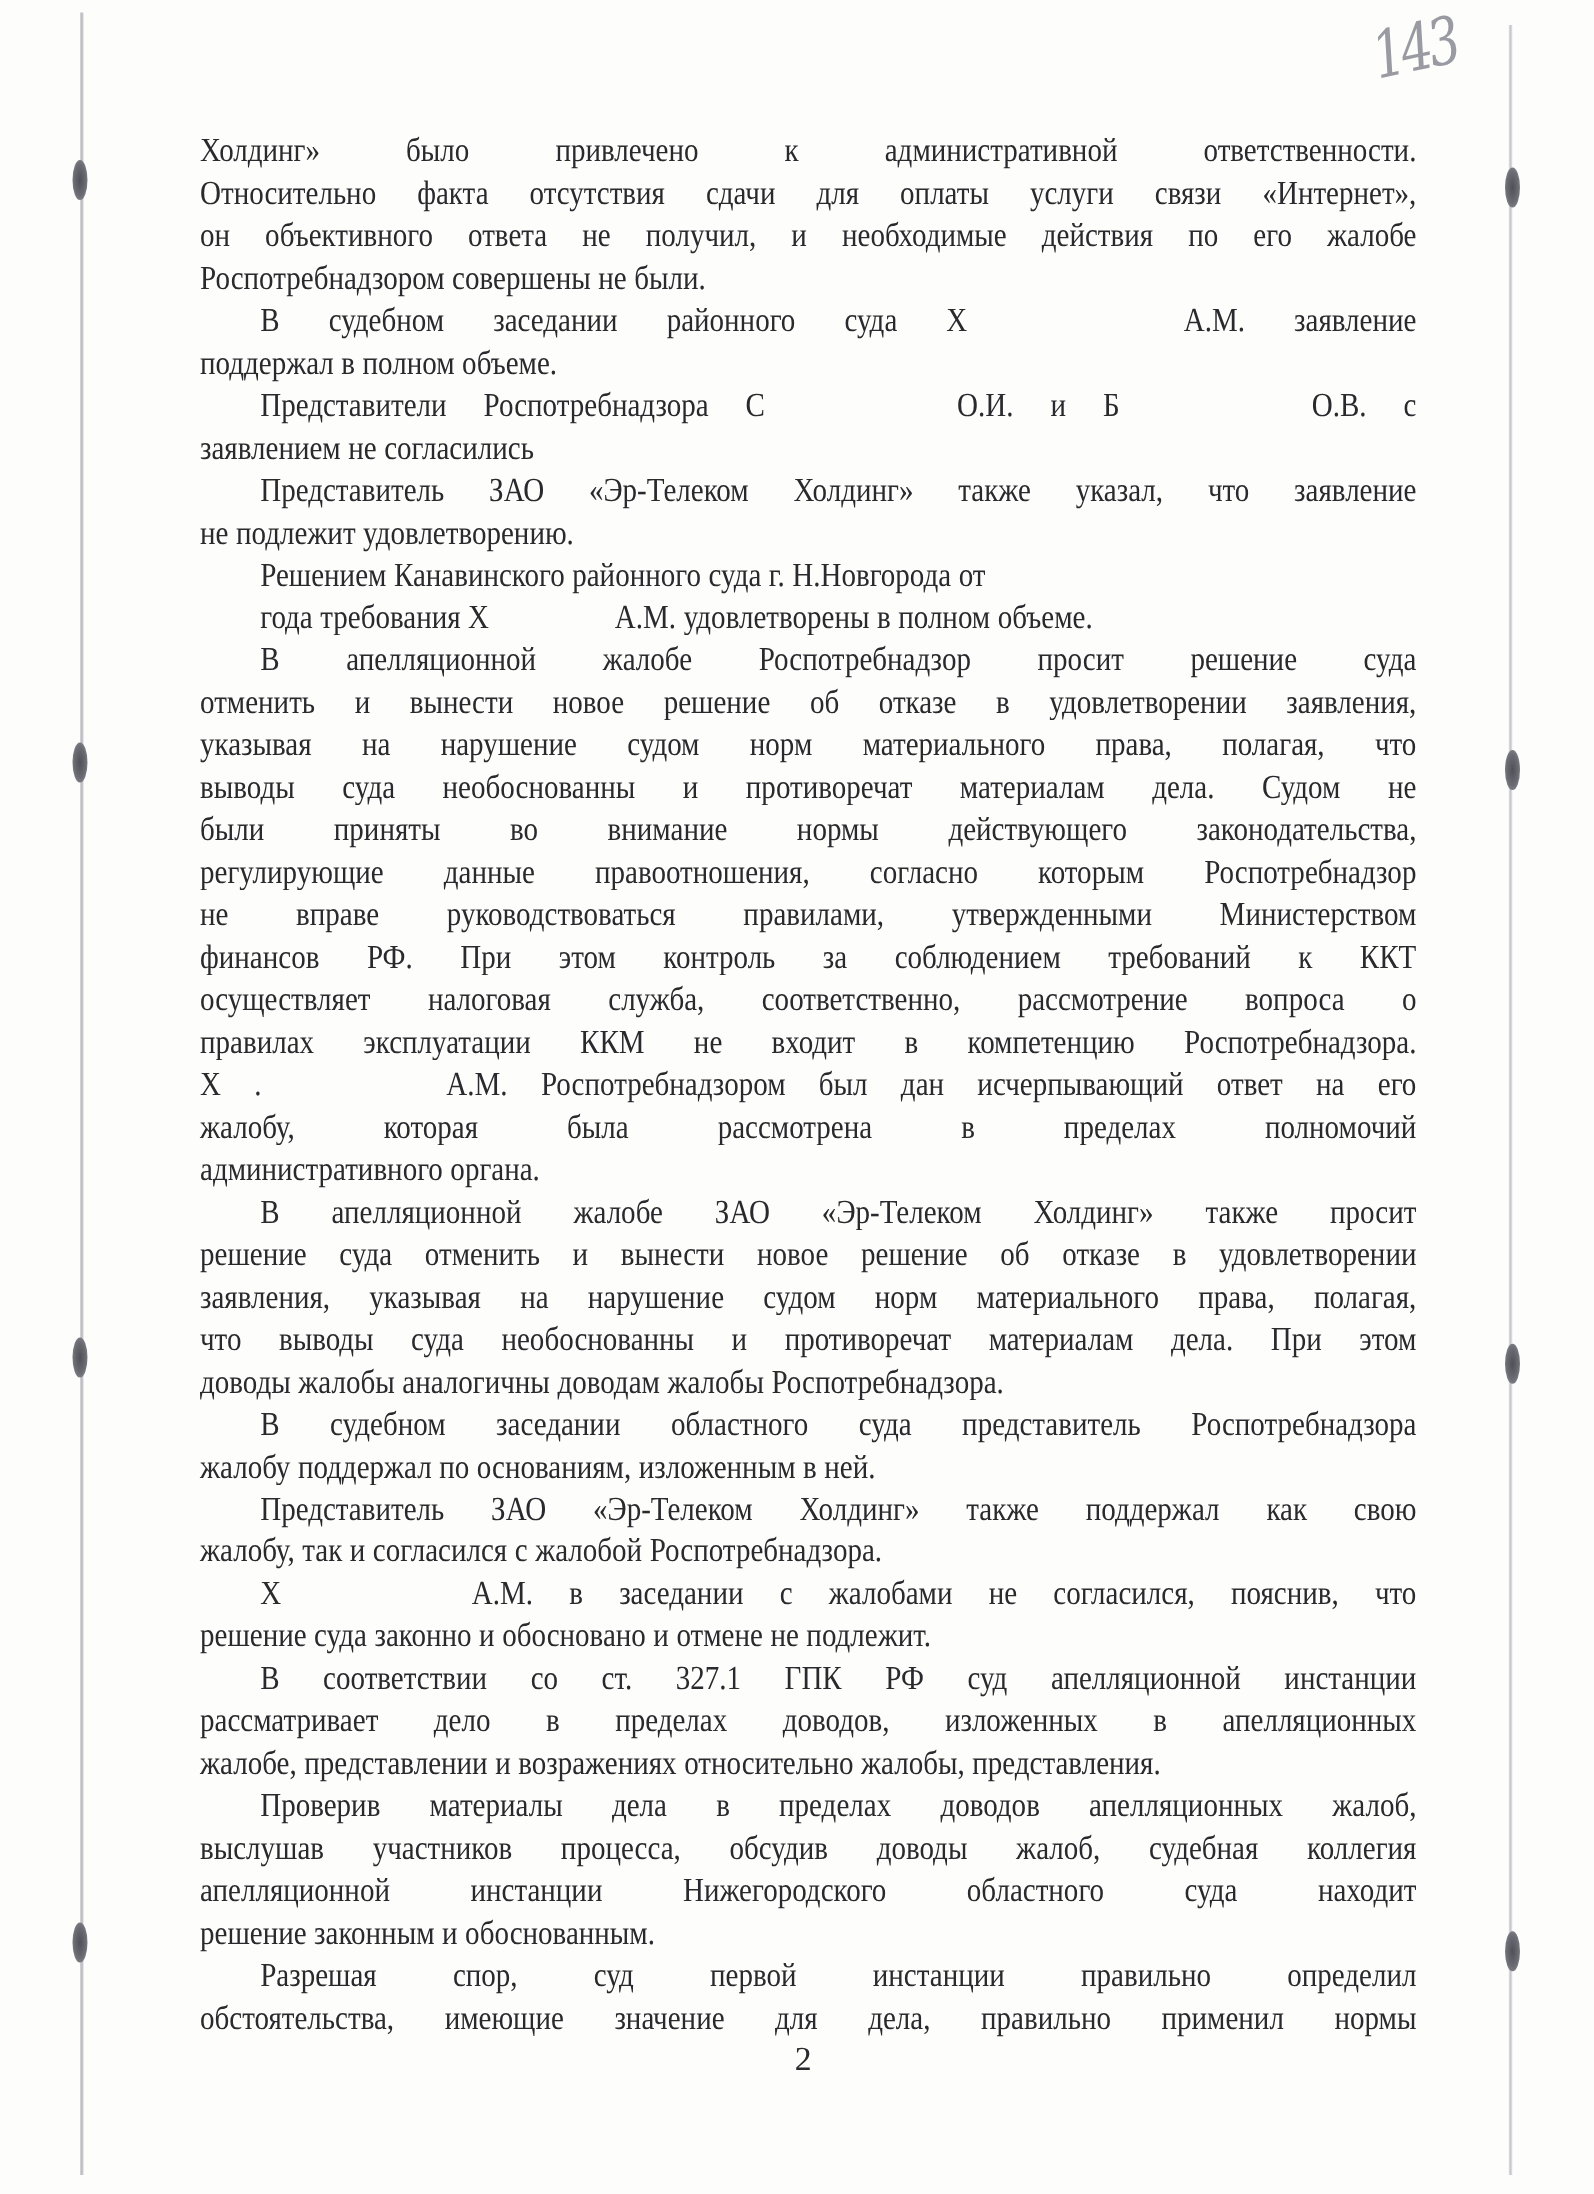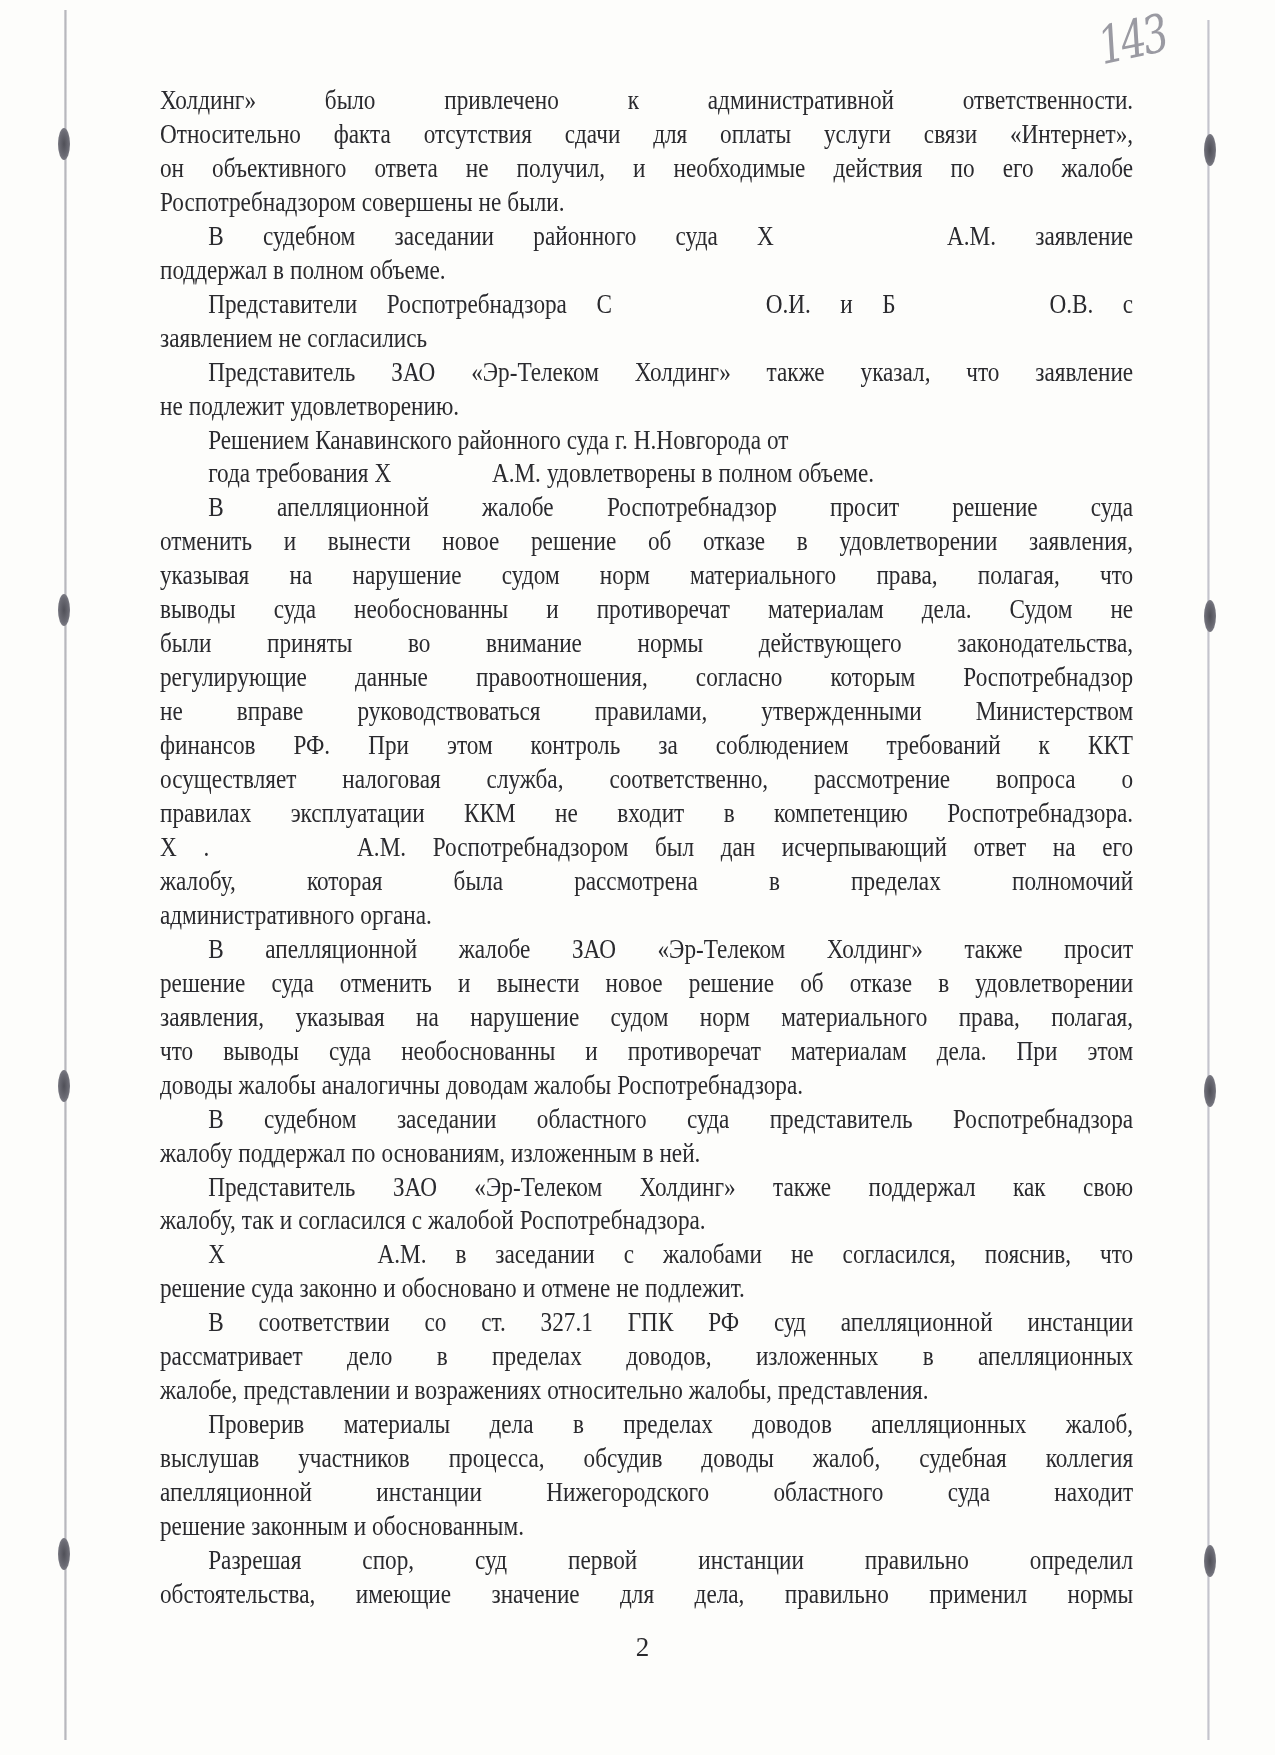--- a/index.html
+++ b/index.html
@@ -23,21 +23,21 @@
   }
   .hole.l { left: 58px; }
   .hole.r { left: 1204px; }
   .folio {
     position: absolute; left: 1100px; top: 18px; width: 70px; height: 60px;
     font-family: "DejaVu Serif", serif; font-style: italic;
     font-size: 40px; color: #7a7a85; transform: rotate(-12deg) scaleY(1.3);
     letter-spacing: -3px; opacity: 0.75;
   }
   .text-block {
-    position: absolute; left: 160px; top: 84px; width: 973px;
+    position: absolute; left: 160px; top: 104px; width: 973px;
   }
   .line {
     height: 33.96px; line-height: 33.96px;
     font-size: 27px; white-space: nowrap;
     display: flex; align-items: baseline;
     transform: scaleX(0.86); transform-origin: left center;
     width: 116.3%; 
   }
   .line.justify { justify-content: space-between; }
   .line .word { flex: 0 0 auto; }

